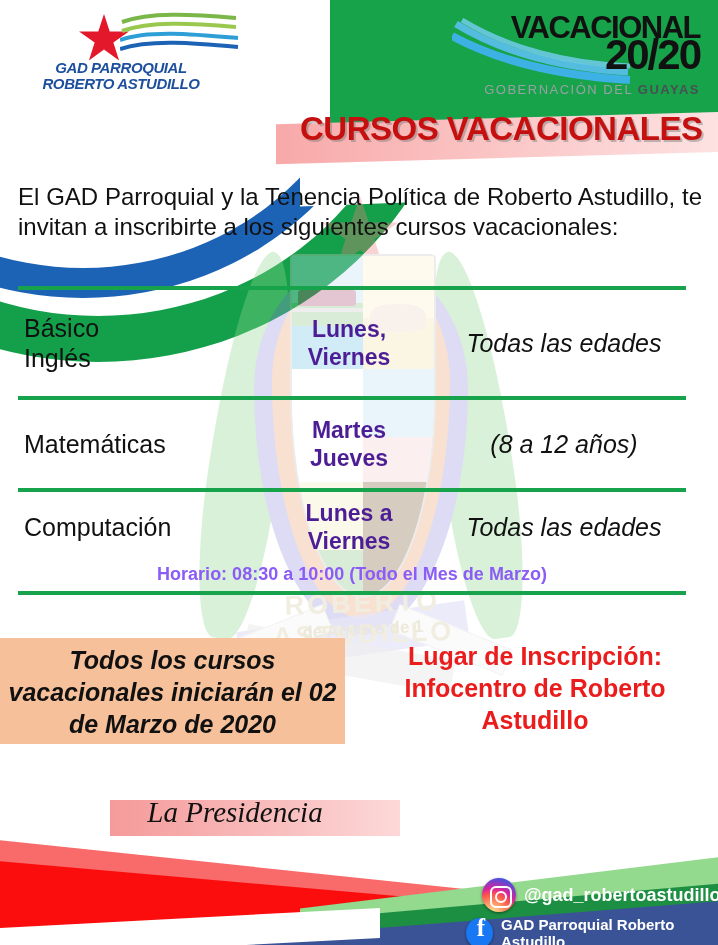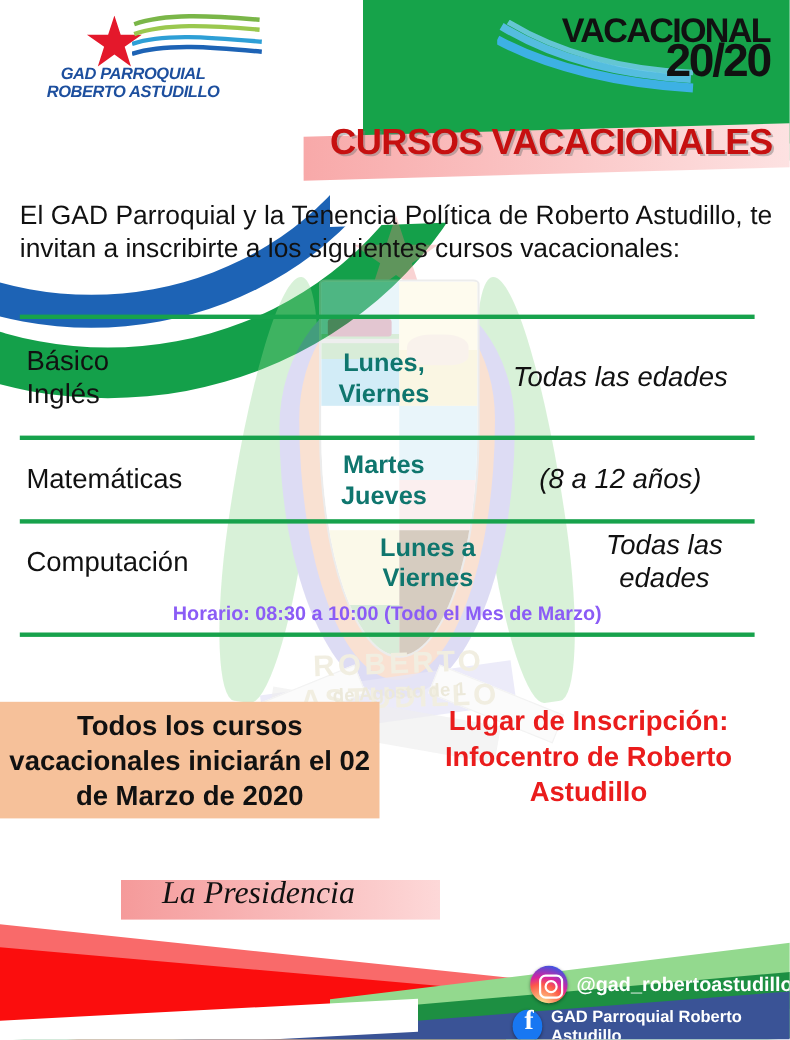--- a/index.html
+++ b/index.html
@@ -90,33 +90,33 @@
 
   
   .intro{position:absolute;left:18px;top:182px;width:684px;
          font-size:24px;line-height:30px;color:#111;text-align:justify;
          font-family:"Liberation Sans",sans-serif;}
 
   
   .tbl{position:absolute;left:18px;top:286px;width:668px;}
   .hr{height:4px;background:#17a24c;width:668px;}
   .row{position:relative;display:flex;align-items:center;}
-  .r1{height:106px;} .r2{height:72px;} .r3{height:70px;gap:40px;}
+  .r1{height:106px;} .r2{height:88px;} .r3{height:70px;}
   .c-course{width:232px;font-size:25px;line-height:30px;color:#111;padding-left:6px;}
   .c-days{width:186px;text-align:center;font-size:23px;line-height:28px;
-          color:#0f766e;font-weight:700;}
+          color:#4c1d95;font-weight:700;}
   .c-age{flex:1;text-align:center;font-size:25px;line-height:30px;
          font-style:italic;font-weight:400;color:#111;}
   .horario{position:relative;text-align:center;font-size:18px;
            font-weight:700;color:#8b5cf6;padding:2px 0 6px;}
 
   
   .box-orange{position:absolute;left:0;top:638px;width:345px;height:106px;
               background:#f6c19a;}
-  .box-orange .t{font-size:25px;line-height:32px;font-weight:700;
+  .box-orange .t{font-size:25px;line-height:32px;font-style:italic;font-weight:700;
                  color:#111;text-align:center;padding-top:6px;}
   .box-red{position:absolute;left:370px;top:640px;width:330px;
            font-size:25px;line-height:32px;font-weight:700;color:#ea1c1c;
            text-align:center;}
 
   .atent{position:absolute;left:70px;top:772px;width:330px;text-align:center;
          font-size:21px;font-weight:700;color:#111;margin-top:32px;}
   .sign-band{position:absolute;left:110px;top:800px;width:290px;height:36px;
              background:linear-gradient(90deg,#f59a9a 0%,#f8b6b6 45%,#fdd8d8 100%);}
   .sign{position:absolute;left:70px;top:796px;width:330px;text-align:center;
@@ -208,20 +208,21 @@
   </div>
 
   <div class="logo-right">
     <svg width="180" height="70" viewBox="0 0 180 70" style="position:absolute;left:2px;top:14px;">
       <path d="M4 6 C50 34 110 50 176 54" stroke="#5bc0f0" stroke-width="7" fill="none" opacity=".9"></path>
       <path d="M10 2 C56 30 116 46 178 48" stroke="#78cef5" stroke-width="5" fill="none" opacity=".8"></path>
       <path d="M0 18 C48 44 112 58 178 62" stroke="#3fb2ec" stroke-width="8" fill="none" opacity=".95"></path>
     </svg>
     <div class="vac-word">VACACIONAL</div>
     <div class="vac-2020">20/20</div>
+    <div class="vac-sub"><span>GOBERNACIÓN DEL </span><b>GUAYAS</b></div>
   </div>
 
   <div class="title">CURSOS VACACIONALES</div>
 
   <div class="intro">El GAD Parroquial y la Tenencia Política de Roberto Astudillo, te invitan a inscribirte a los siguientes cursos vacacionales:</div>
 
   <div class="tbl">
     <div class="hr"></div>
 
     <div class="row r1">

